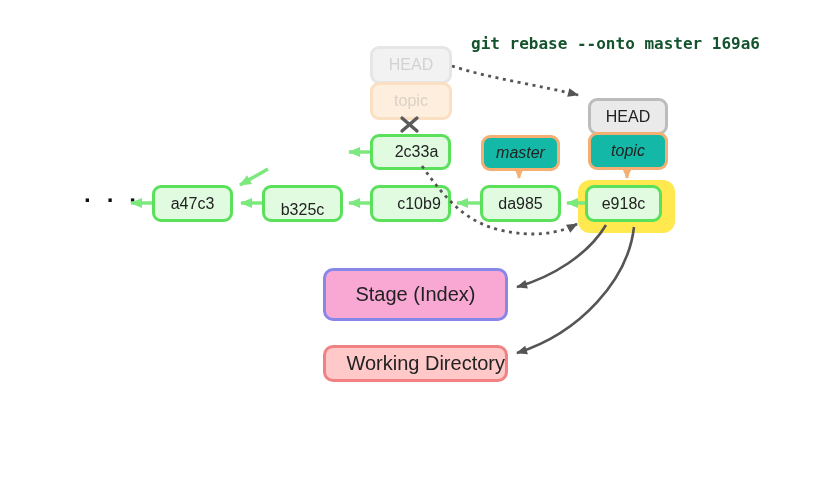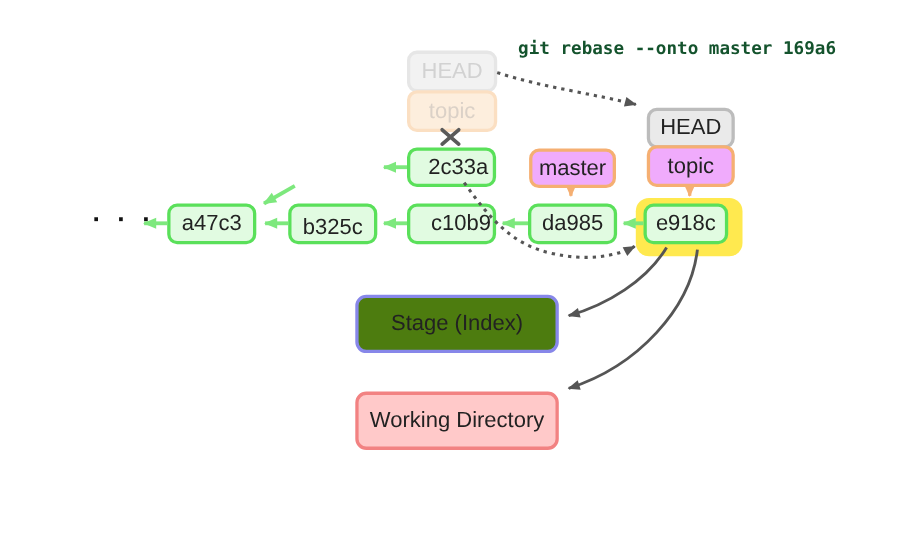--- a/index.html
+++ b/index.html
@@ -1,33 +1,33 @@
 <!DOCTYPE html>
 <html><head>
 <meta charset="utf-8">
 <style>
   html,body{margin:0;padding:0;}
   body{width:831px;height:485px;background:#ffffff;font-family:"Liberation Sans",sans-serif;overflow:hidden;}
   #canvas{position:relative;width:831px;height:485px;background:#ffffff;}
 
   .node{position:absolute;box-sizing:border-box;display:flex;align-items:center;justify-content:center;
-        border-radius:9px;border:3px solid transparent;font-size:20px;color:#222;}
+        border-radius:9px;border:3px solid transparent;font-size:16px;color:#222;}
 
   .commit{background:#e1fbe1;border-color:#5ae05a;z-index:4;}
-  .ref{background:#f0abfc;border-color:#f5af72;z-index:4;}
+  .ref{background:#14b8a6;border-color:#f5af72;z-index:4;font-style:italic;}
   .head{background:#eaeaea;border-color:#bcbcbc;z-index:4;}
 
   .ghost-head{background:#f2f2f2;border-color:#e6e6e6;color:#d2d2d2;z-index:2;}
   .ghost-ref{background:#fdeedd;border-color:#fbdfc2;color:#dbd1c7;z-index:3;}
 
   .highlight{position:absolute;background:#ffe94f;border-radius:12px;z-index:1;}
 
   .area{position:absolute;box-sizing:border-box;display:flex;align-items:center;justify-content:center;
         border-radius:10px;border:3px solid transparent;font-size:20px;color:#222;z-index:4;}
-  .stage{background:#4d7c0f;border-color:#8787e9;}
+  .stage{background:#f9a8d4;border-color:#8787e9;}
   .working{background:#ffc9c9;border-color:#f28282;}
 
   .title{position:absolute;left:471px;top:34px;font-family:"DejaVu Sans Mono",monospace;
          font-weight:bold;font-size:16px;color:#14532d;white-space:nowrap;z-index:4;}
 
   .ellipsis{position:absolute;left:84px;top:186px;font-size:24px;font-weight:bold;color:#111;
             letter-spacing:4px;z-index:4;}
 
   svg.arrows{position:absolute;left:0;top:0;z-index:5;pointer-events:none;}
 </style>
@@ -75,21 +75,21 @@
   <div class="node commit" style="left:480px;top:185px;width:81px;height:37px;">
     <span>da985</span>
   </div>
   <div class="node commit" style="left:585px;top:185px;width:77px;height:37px;">
     <span>e918c</span>
   </div>
 
   <div class="area stage" style="left:323px;top:268px;width:185px;height:53px;">
     <span>Stage (Index)</span>
   </div>
-  <div class="area working" style="left:323px;top:356px;width:185px;height:53px;">
+  <div class="area working" style="left:323px;top:345px;width:185px;height:37px;justify-content:flex-end;">
     <span>Working Directory</span>
   </div>
 
   <svg class="arrows" width="831" height="485" viewBox="0 0 831 485">
     <defs>
       <marker id="ag" markerUnits="userSpaceOnUse" markerWidth="14" markerHeight="12" refX="12" refY="6" orient="auto">
         <path d="M1,1 L13,6 L1,11 z" fill="#7de87d"></path>
       </marker>
       <marker id="ao" markerUnits="userSpaceOnUse" markerWidth="12" markerHeight="11" refX="10" refY="5.5" orient="auto">
         <path d="M1,1 L11,5.5 L1,10 z" fill="#f5af72"></path>

